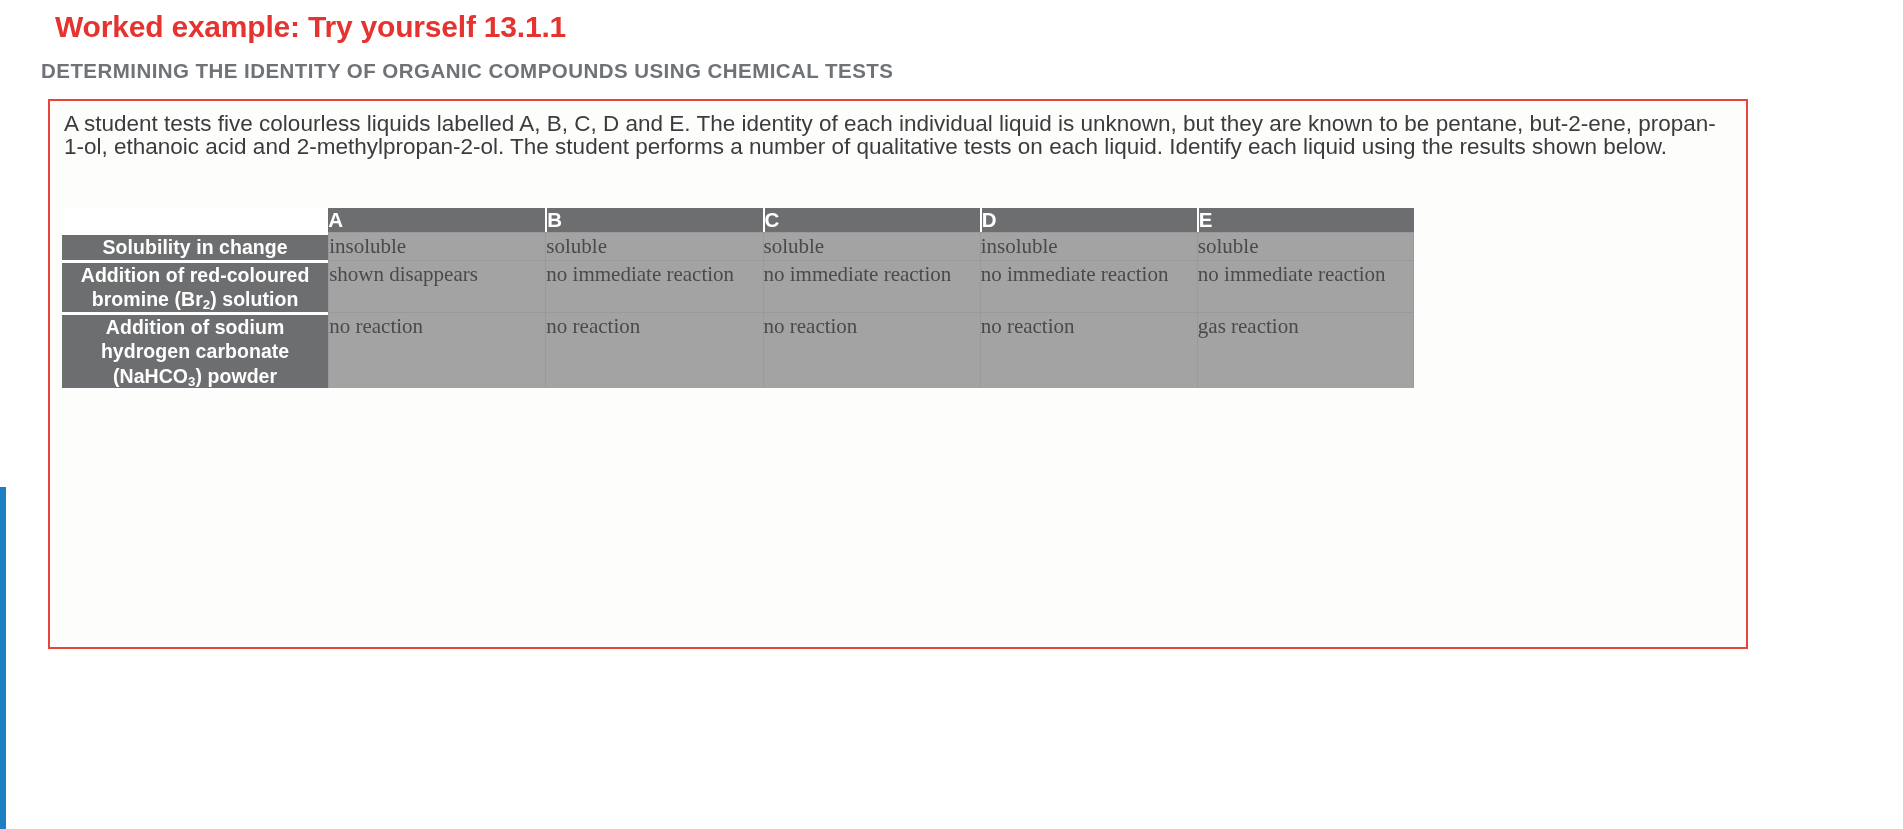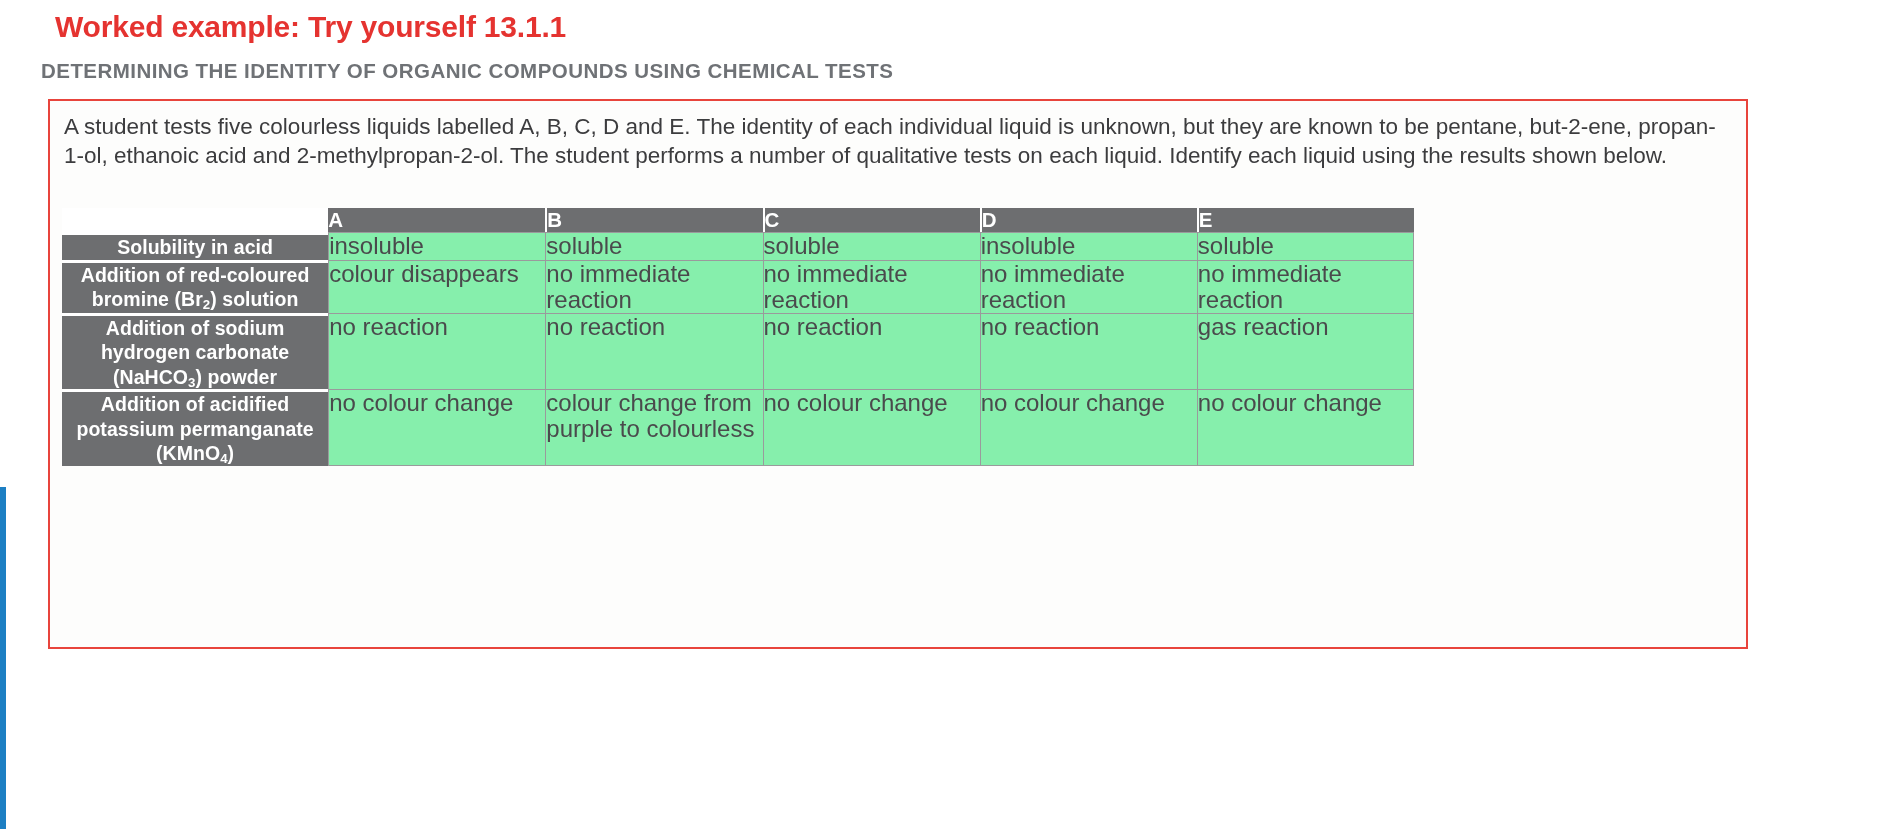--- a/index.html
+++ b/index.html
@@ -66,21 +66,21 @@
     background: #fdfdfc;
     box-sizing: border-box;
   }
 
   #intro-paragraph {
     position: absolute;
     left: 64px;
     top: 112px;
     width: 1660px;
     font-size: 22.5px;
-    line-height: 29px;
+    line-height: 23px;
     color: #3c3c3e;
   }
 
   
   #results-table {
     position: absolute;
     left: 62px;
     top: 208px;
     border-collapse: separate;
     border-spacing: 0;
@@ -121,28 +121,29 @@
     font-size: 19.5px;
     font-weight: bold;
     line-height: 24.5px;
     padding: 10px 12px 12px 14px;
     border-top: 3px solid #ffffff;
     box-sizing: border-box;
     letter-spacing: 0.05px;
   }
 
   .data-cell {
-    background: #86efac;
+    background: #a3a3a3;
     color: #4a4a4c;
-    font-size: 24px;
+    font-size: 21px;
     line-height: 26px;
     padding: 10px 10px 12px 14px;
     border-top: 1px solid #9a9a9c;
     border-left: 1px solid #9a9a9c;
     box-sizing: border-box;
+    font-family: Liberation Serif, serif;
   }
   tr.first-data-row .data-cell { border-top: 1px solid #9a9a9c; }
   tr.last-data-row .data-cell { border-bottom: 1px solid #9a9a9c; }
   .data-cell.last-col { border-right: 1px solid #9a9a9c; }
 
   sub {
     font-size: 0.68em;
     vertical-align: -0.22em;
     line-height: 0;
   }
@@ -176,47 +177,39 @@
         <th class="corner-cell"></th>
         <th class="col-header first-header">A</th>
         <th class="col-header">B</th>
         <th class="col-header">C</th>
         <th class="col-header">D</th>
         <th class="col-header">E</th>
       </tr>
     </thead>
     <tbody id="results-table-body">
         <tr class="first-data-row">
-          <th class="row-label">Solubility in acid</th>
+          <th class="row-label">Solubility in change</th>
           <td class="data-cell">insoluble</td>
           <td class="data-cell">soluble</td>
           <td class="data-cell">soluble</td>
           <td class="data-cell">insoluble</td>
           <td class="data-cell last-col">soluble</td>
         </tr>
         <tr>
           <th class="row-label">Addition of red-coloured bromine (Br<sub>2</sub>) solution</th>
-          <td class="data-cell">colour disappears</td>
+          <td class="data-cell">shown disappears</td>
           <td class="data-cell">no immediate reaction</td>
           <td class="data-cell">no immediate reaction</td>
           <td class="data-cell">no immediate reaction</td>
           <td class="data-cell last-col">no immediate reaction</td>
         </tr>
         <tr>
           <th class="row-label">Addition of sodium hydrogen carbonate (NaHCO<sub>3</sub>) powder</th>
           <td class="data-cell">no reaction</td>
           <td class="data-cell">no reaction</td>
           <td class="data-cell">no reaction</td>
           <td class="data-cell">no reaction</td>
           <td class="data-cell last-col">gas reaction</td>
         </tr>
-        <tr class="last-data-row">
-          <th class="row-label">Addition of acidified potassium permanganate (KMnO<sub>4</sub>)</th>
-          <td class="data-cell">no colour change</td>
-          <td class="data-cell">colour change from purple to colourless</td>
-          <td class="data-cell">no colour change</td>
-          <td class="data-cell">no colour change</td>
-          <td class="data-cell last-col">no colour change</td>
-        </tr>
       </tbody>
   </table>
 
 </div>
 
 </body></html>

